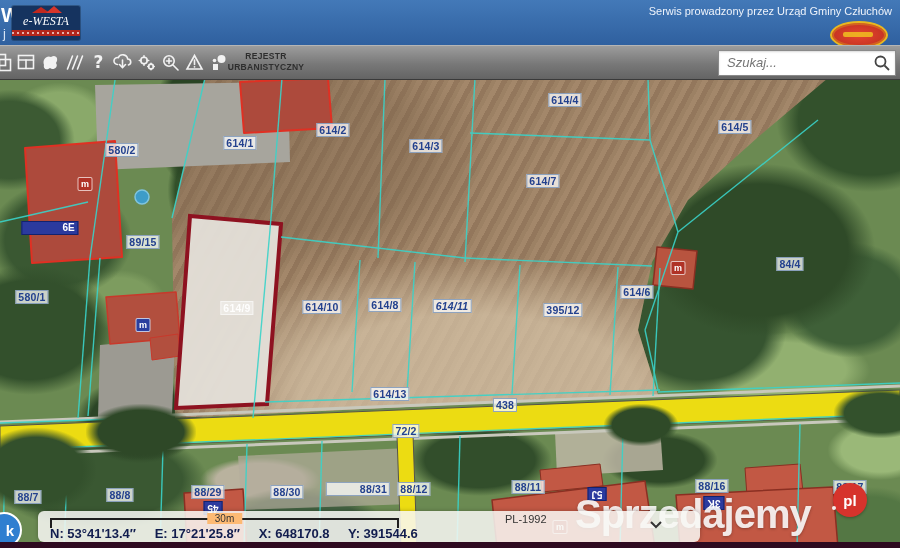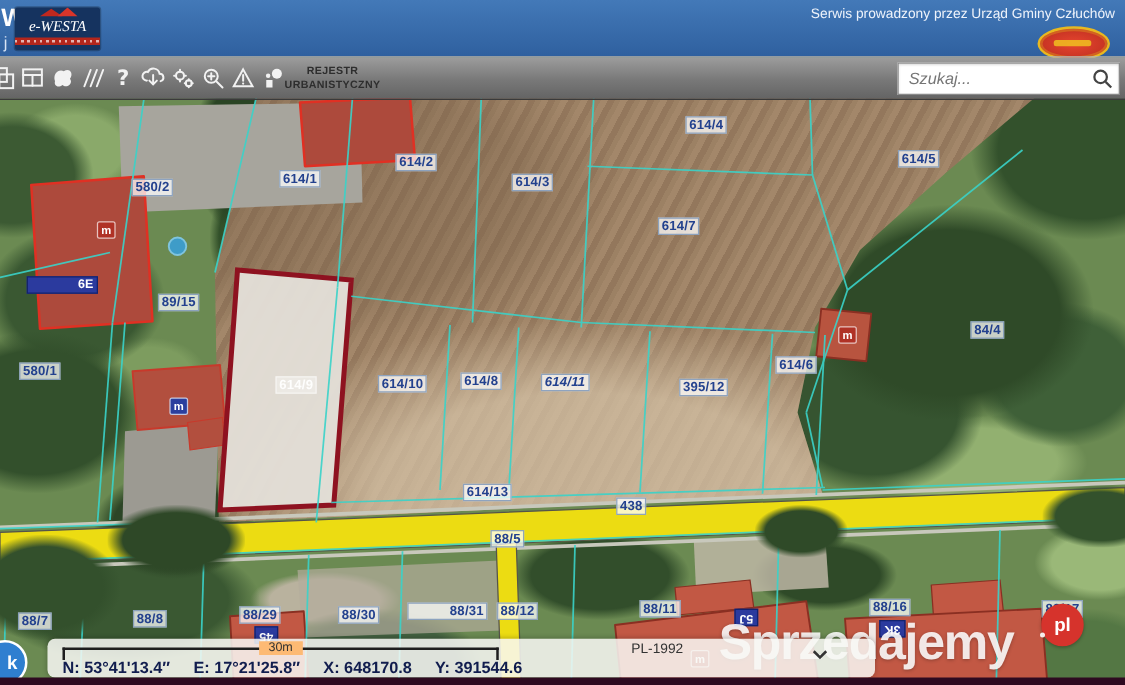--- a/index.html
+++ b/index.html
@@ -212,21 +212,21 @@
       <span class="plabel" style="left: 790px; top: 264px;">84/4</span>
       <span class="plabel" style="left: 32px; top: 297px;">580/1</span>
       <span class="plabel faint" style="left: 237px; top: 308px;">614/9</span>
       <span class="plabel" style="left: 322px; top: 307px;">614/10</span>
       <span class="plabel" style="left: 385px; top: 305px;">614/8</span>
       <span class="plabel" style="left: 452px; top: 306px; font-style: italic;">614/11</span>
       <span class="plabel" style="left: 563px; top: 310px;">395/12</span>
       <span class="plabel" style="left: 637px; top: 292px;">614/6</span>
       <span class="plabel" style="left: 390px; top: 394px;">614/13</span>
       <span class="plabel" style="left: 505px; top: 405px;">438</span>
-      <span class="plabel" style="left: 406px; top: 431px;">88/5</span>
+      <span class="plabel" style="left: 406px; top: 431px;">72/2</span>
       <span class="plabel" style="left: 28px; top: 497px;">88/7</span>
       <span class="plabel" style="left: 120px; top: 495px;">88/8</span>
       <span class="plabel" style="left: 208px; top: 492px;">88/29</span>
       <span class="plabel" style="left: 287px; top: 492px;">88/30</span>
       <span class="plabel" style="left: 358px; top: 489px; padding-left: 33px;">88/31</span>
       <span class="plabel" style="left: 414px; top: 489px;">88/12</span>
       <span class="plabel" style="left: 528px; top: 487px;">88/11</span>
       <span class="plabel" style="left: 712px; top: 486px;">88/16</span>
       <span class="plabel" style="left: 850px; top: 487px;">88/17</span>
       <span class="hnum" style="left: 50px; top: 228px; padding-left: 40px;">6E</span>

